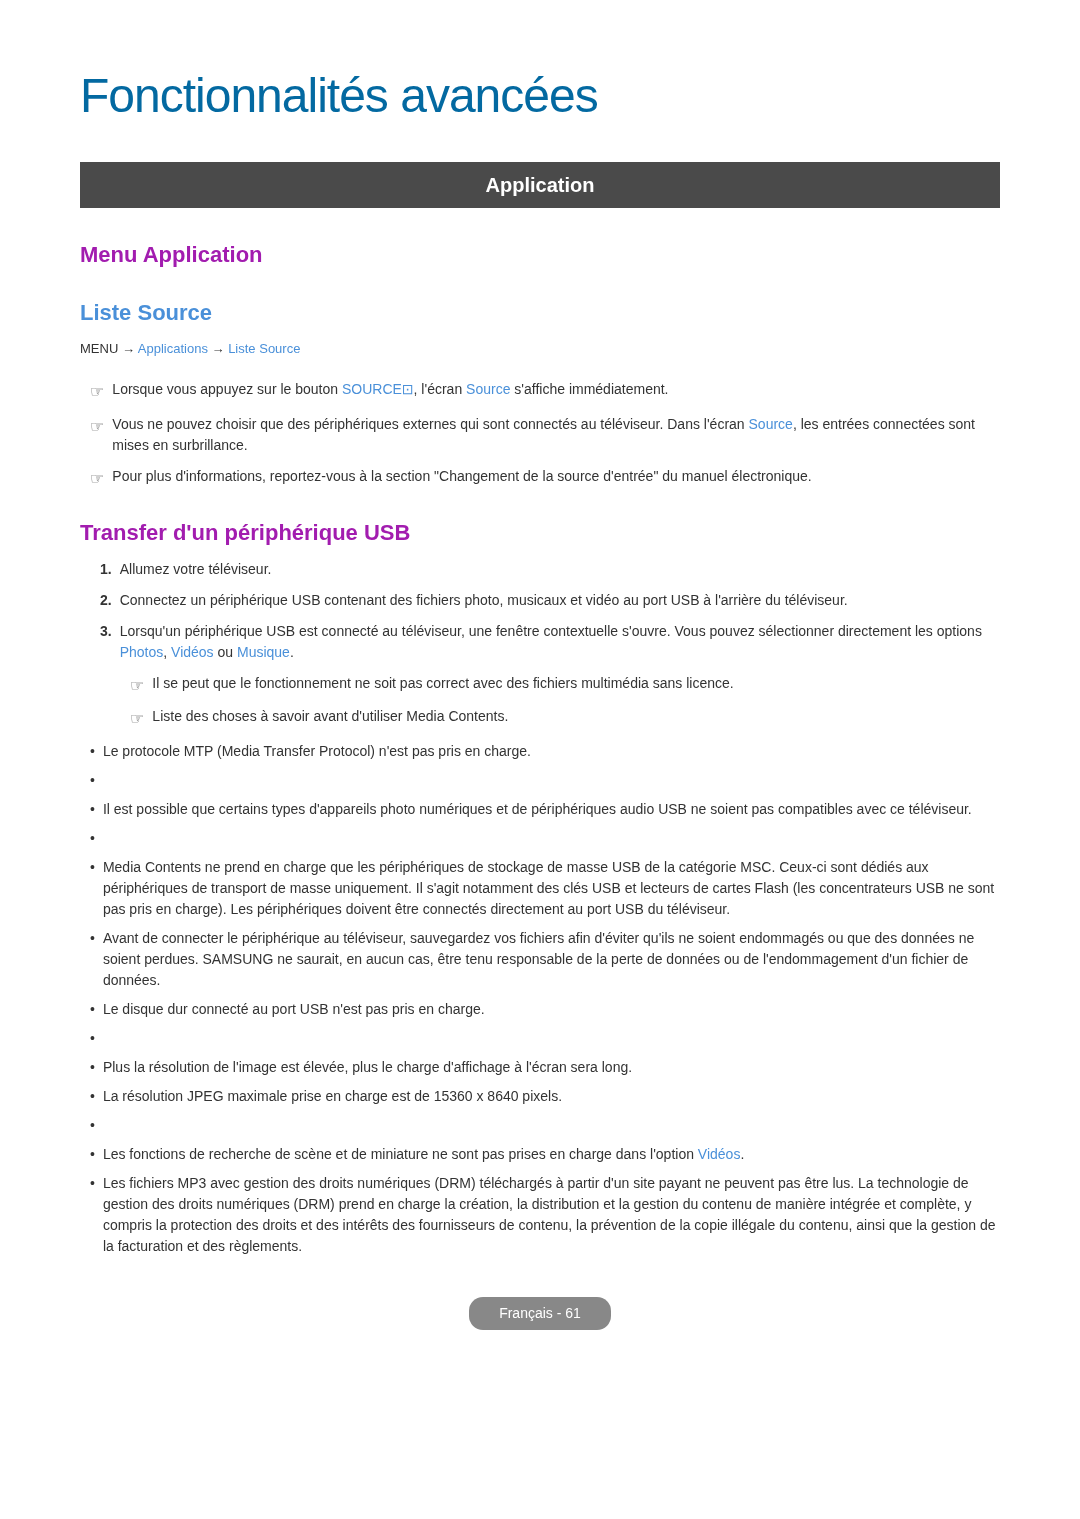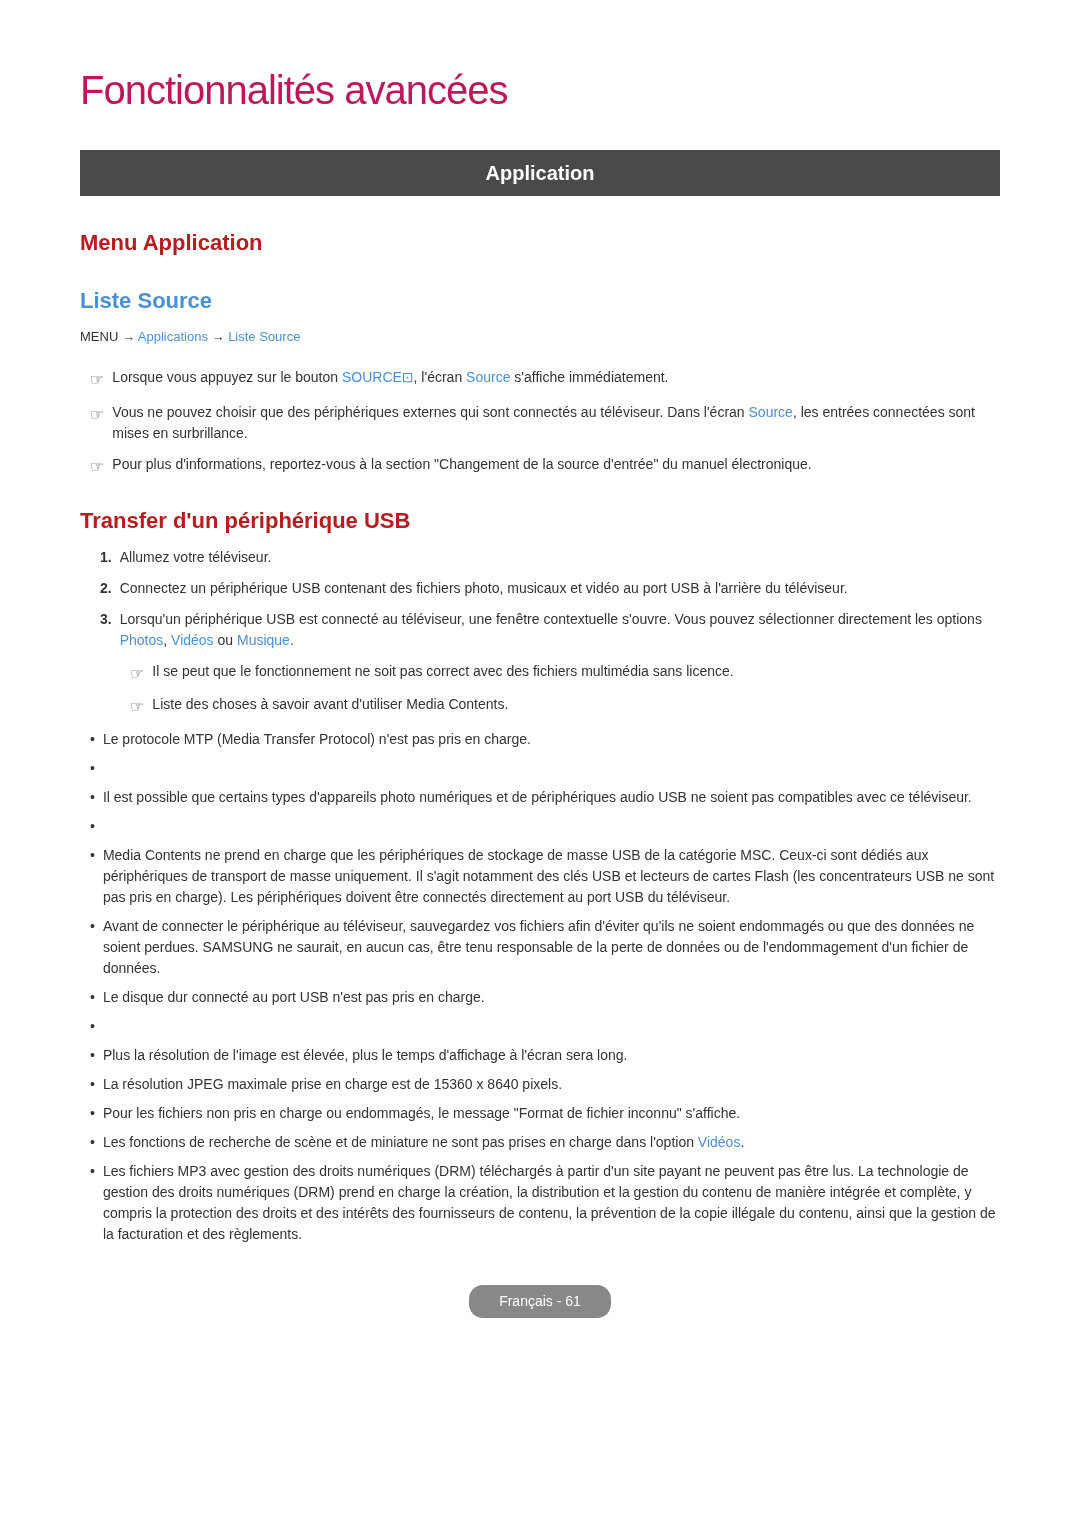--- a/index.html
+++ b/index.html
@@ -14,43 +14,43 @@
       color: #000000;
       width: 1080px;
       min-height: 1519px;
       padding: 60px 80px 60px 80px;
       font-size: 15px;
       line-height: 1.5;
     }
 
     .page-title {
       font-family: Arial, Helvetica, sans-serif;
-      font-size: 40px;
+      font-size: 48px;
       font-weight: 300;
-      color: #be185d;
+      color: #0369a1;
       margin-bottom: 30px;
       letter-spacing: -1px;
     }
 
     .section-header {
       background-color: #4a4a4a;
       color: #ffffff;
       text-align: center;
       padding: 8px 0;
       font-family: Arial, Helvetica, sans-serif;
       font-size: 20px;
       font-weight: bold;
       margin-bottom: 30px;
     }
 
     .subsection-title {
       font-family: Arial, Helvetica, sans-serif;
       font-size: 22px;
       font-weight: bold;
-      color: #b91c1c;
+      color: #a21caf;
       margin-bottom: 10px;
       margin-top: 10px;
     }
 
     .subsection-title-blue {
       font-family: Arial, Helvetica, sans-serif;
       font-size: 22px;
       font-weight: bold;
       color: #4a90d9;
       margin-bottom: 10px;
@@ -270,31 +270,30 @@
       <span class="bullet">•</span>
       <span>Le disque dur connecté au port USB n'est pas pris en charge.</span>
     </div>
 
     <div class="bullet-item">
       <span class="bullet">•</span>
     </div>
 
     <div class="bullet-item">
       <span class="bullet">•</span>
-      <span>Plus la résolution de l'image est élevée, plus le temps d'affichage à l'écran sera long.</span>
+      <span>Plus la résolution de l'image est élevée, plus le charge d'affichage à l'écran sera long.</span>
     </div>
 
     <div class="bullet-item">
       <span class="bullet">•</span>
       <span>La résolution JPEG maximale prise en charge est de 15360 x 8640 pixels.</span>
     </div>
 
     <div class="bullet-item">
       <span class="bullet">•</span>
-      <span>Pour les fichiers non pris en charge ou endommagés, le message "Format de fichier inconnu" s'affiche.</span>
     </div>
 
     <div class="bullet-item">
       <span class="bullet">•</span>
       <span>Les fonctions de recherche de scène et de miniature ne sont pas prises en charge dans l'option <a class="link-blue">Vidéos</a>.</span>
     </div>
 
     <div class="bullet-item">
       <span class="bullet">•</span>
       <span>Les fichiers MP3 avec gestion des droits numériques (DRM) téléchargés à partir d'un site payant ne peuvent pas être lus. La technologie de gestion des droits numériques (DRM) prend en charge la création, la distribution et la gestion du contenu de manière intégrée et complète, y compris la protection des droits et des intérêts des fournisseurs de contenu, la prévention de la copie illégale du contenu, ainsi que la gestion de la facturation et des règlements.</span>

